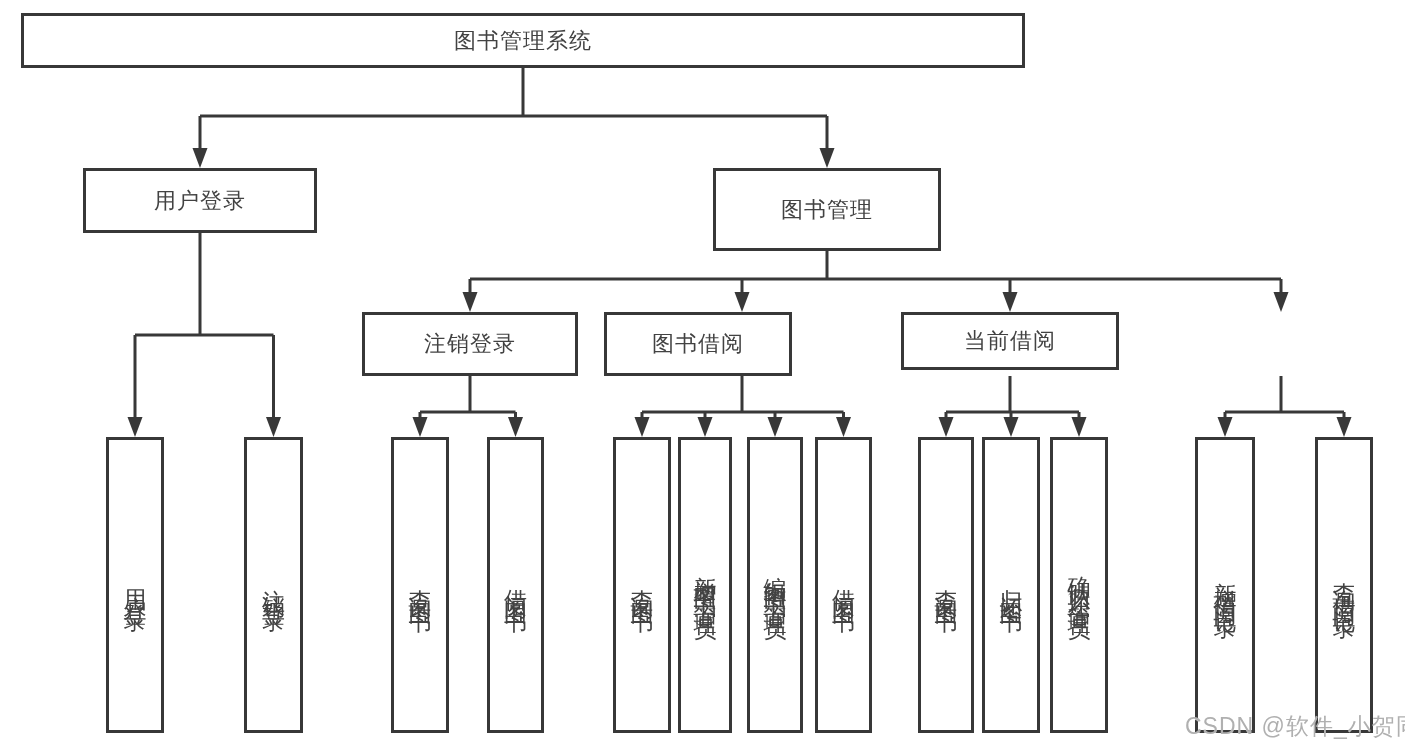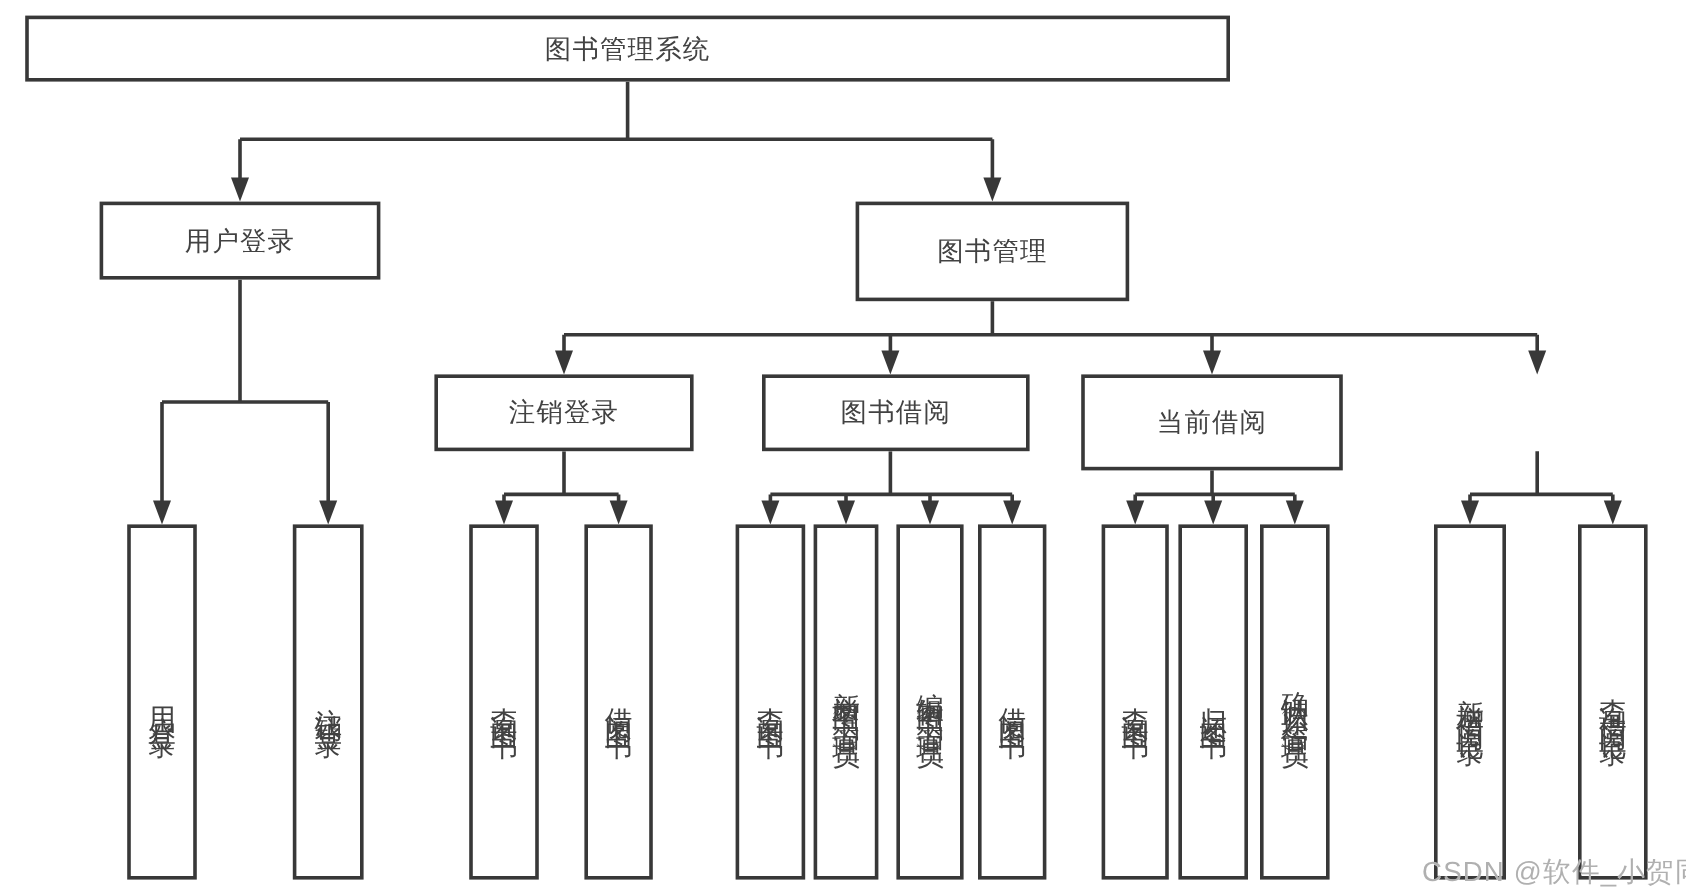--- a/index.html
+++ b/index.html
@@ -104,22 +104,22 @@
     <polygon points="1217.5,417 1232.5,417 1225,437"></polygon>
     <polygon points="1336.5,417 1351.5,417 1344,437"></polygon>
   </svg>
 
   <div class="box h" style="left:21px;top:13px;width:1004px;height:55px">图书管理系统</div>
 
   <div class="box h" style="left:83px;top:168px;width:234px;height:65px">用户登录</div>
   <div class="box h" style="left:713px;top:168px;width:228px;height:83px">图书管理</div>
 
   <div class="box h" style="left:362px;top:312px;width:216px;height:64px">注销登录</div>
-  <div class="box h" style="left:635px;top:312px;width:223px;height:64px">图书借阅</div>
-  <div class="box h" style="left:901px;top:312px;width:218px;height:80px">当前借阅</div>
+  <div class="box h" style="left:604px;top:312px;width:188px;height:64px">图书借阅</div>
+  <div class="box h" style="left:901px;top:312px;width:218px;height:58px">当前借阅</div>
 
   <div class="box v" style="left:106px;top:437px;width:58px;height:296px">用户登录</div>
   <div class="box v" style="left:244px;top:437px;width:59px;height:296px">注销登录</div>
 
   <div class="box v" style="left:391px;top:437px;width:58px;height:296px">查询图书</div>
   <div class="box v" style="left:487px;top:437px;width:57px;height:296px">借阅图书</div>
 
   <div class="box v" style="left:613px;top:437px;width:58px;height:296px">查询图书</div>
   <div class="box v" style="left:678px;top:437px;width:54px;height:296px;letter-spacing:6px">新增图书（管理员）</div>
   <div class="box v" style="left:747px;top:437px;width:56px;height:296px;letter-spacing:6px">编辑图书（管理员）</div>

